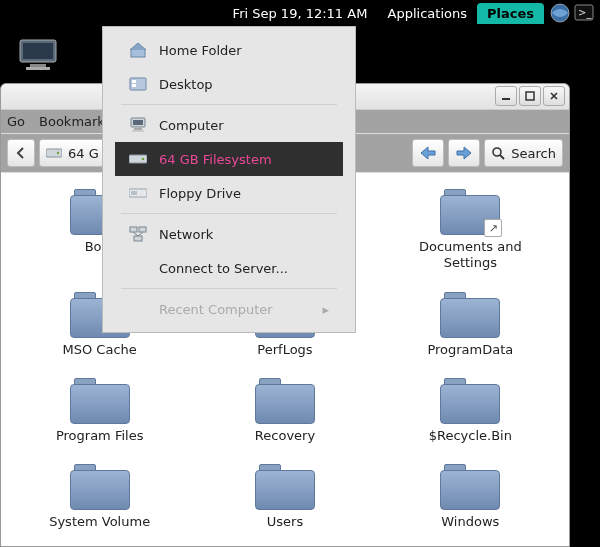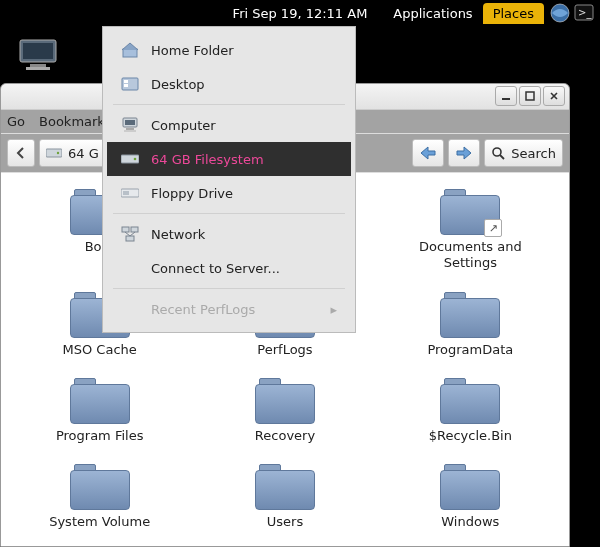--- a/index.html
+++ b/index.html
@@ -1,23 +1,23 @@
 <!DOCTYPE html>
 <html><head>
 <meta charset="utf-8">
 <style>
   * { box-sizing: border-box; margin: 0; padding: 0; font-family: "DejaVu Sans", "Cantarell", sans-serif; }
   body { width: 600px; height: 547px; background: #000; overflow: hidden; position: relative; }
   .topbar { height: 26px; background: #000; color: #fff; display: flex; align-items: center; font-size: 13px; padding: 0 6px; position: relative; z-index: 3; justify-content: flex-end; }
   .topbar .menuitem { padding: 3px 10px; cursor: pointer; }
-  .topbar .menuitem.active { background: #eab308; color: #000; font-weight: normal; border-top-left-radius: 4px; border-top-right-radius: 4px; }
+  .topbar .menuitem.active { background: #14b8a6; color: #000; font-weight: bold; border-top-left-radius: 4px; border-top-right-radius: 4px; }
   .topbar .icongroup { display: flex; align-items: center; gap: 4px; margin-left: 6px; }
   .topbar .clock { position: absolute; left: 50%; transform: translateX(-50%); font-weight: normal; }
   .desk-icon { position: absolute; left: 16px; top: 38px; width: 44px; height: 34px; }
-  .places-menu { position: absolute; left: 102px; top: 26px; width: 254px; background: #e6e6e6; border: 1px solid #bbb; z-index: 4; padding: 6px 4px; font-size: 13px; color: #222; }
+  .places-menu { position: absolute; left: 102px; top: 26px; width: 254px; background: #e6e6e6; border: 1px solid #bbb; z-index: 4; padding: 6px 12px; font-size: 13px; color: #222; }
   .places-menu .mitem { display: flex; align-items: center; height: 34px; padding: 0 14px; cursor: pointer; gap: 12px; }
   .places-menu .mitem.selected { background: #2f2f2f; color: #ec4899; }
   .places-menu .sep { height: 1px; background: #d0d0d0; margin: 3px 6px; }
   .places-menu .disabled { color: #aaa; cursor: default; }
   .places-menu .indent { padding-left: 44px; }
   .micon { width: 18px; height: 18px; display: flex; align-items: center; justify-content: center; flex-shrink: 0; }
   .file-window { position: absolute; left: 0px; top: 83px; width: 570px; height: 464px; background: #a3a3a3; border: 1px solid #999; border-top-left-radius: 6px; border-top-right-radius: 6px; z-index: 1; display: flex; flex-direction: column; font-size: 13px; color: #222; overflow: hidden; }
   .titlebar { height: 26px; display: flex; align-items: center; justify-content: center; position: relative; background: linear-gradient(#f4f4f4,#e2e2e2); border-bottom: 1px solid #ccc; }
   .titlebar .title { font-size: 12px; color: #333; }
   .winbtns { position: absolute; right: 4px; top: 2px; display: flex; gap: 2px; }
@@ -283,16 +283,16 @@
           <path d="M4 6 L9 10 M14 6 L9 10" stroke="#7a8490"></path>
         </svg>
       </span>
     <span>Network</span>
   </div>
   <div class="mitem indent">
     <span>Connect to Server...</span>
   </div>
   <div class="sep"></div>
   <div class="mitem indent disabled">
-    <span>Recent PerfLogs</span>
+    <span>Recent Computer</span>
     <span style="margin-left:auto">▸</span>
   </div>
 </div>
 
 </body></html>

